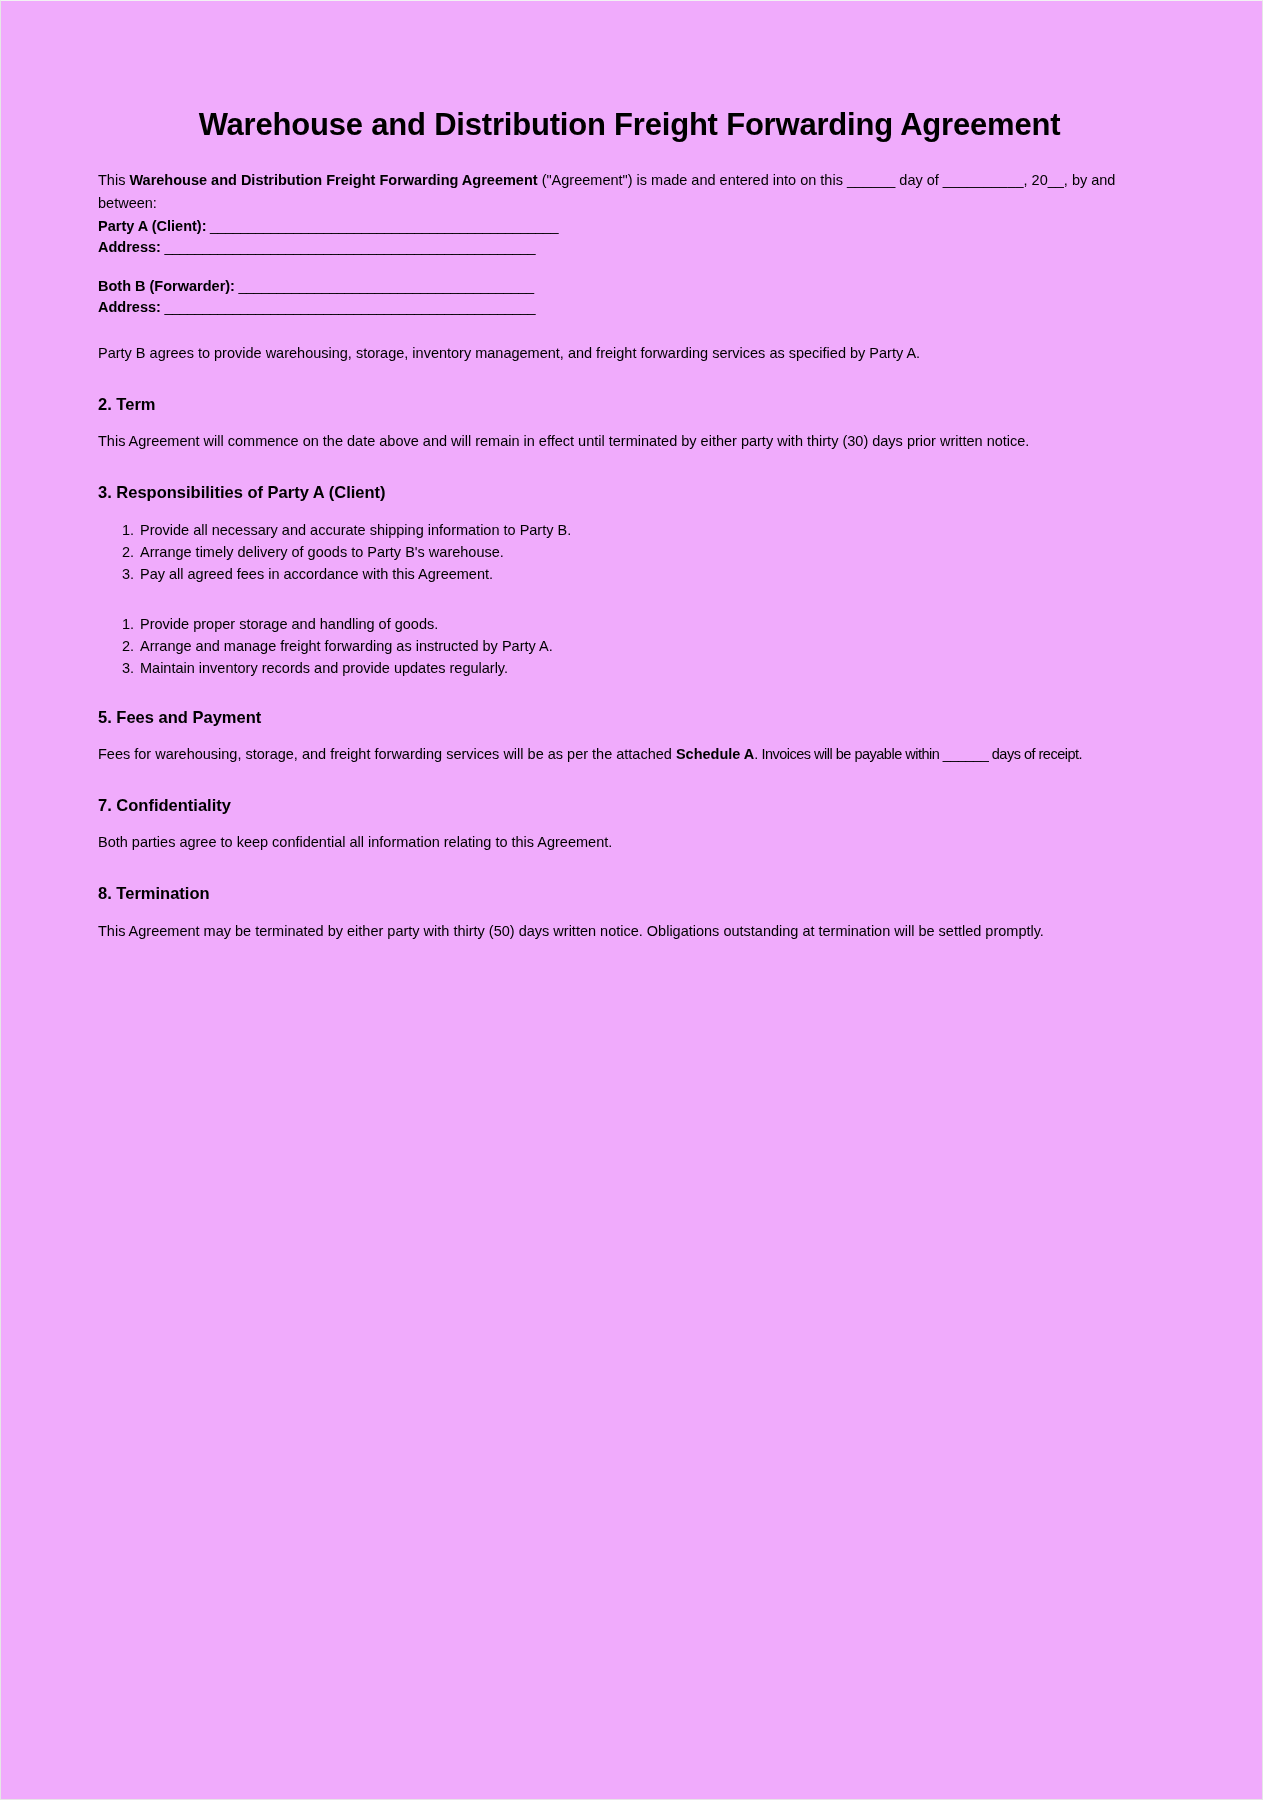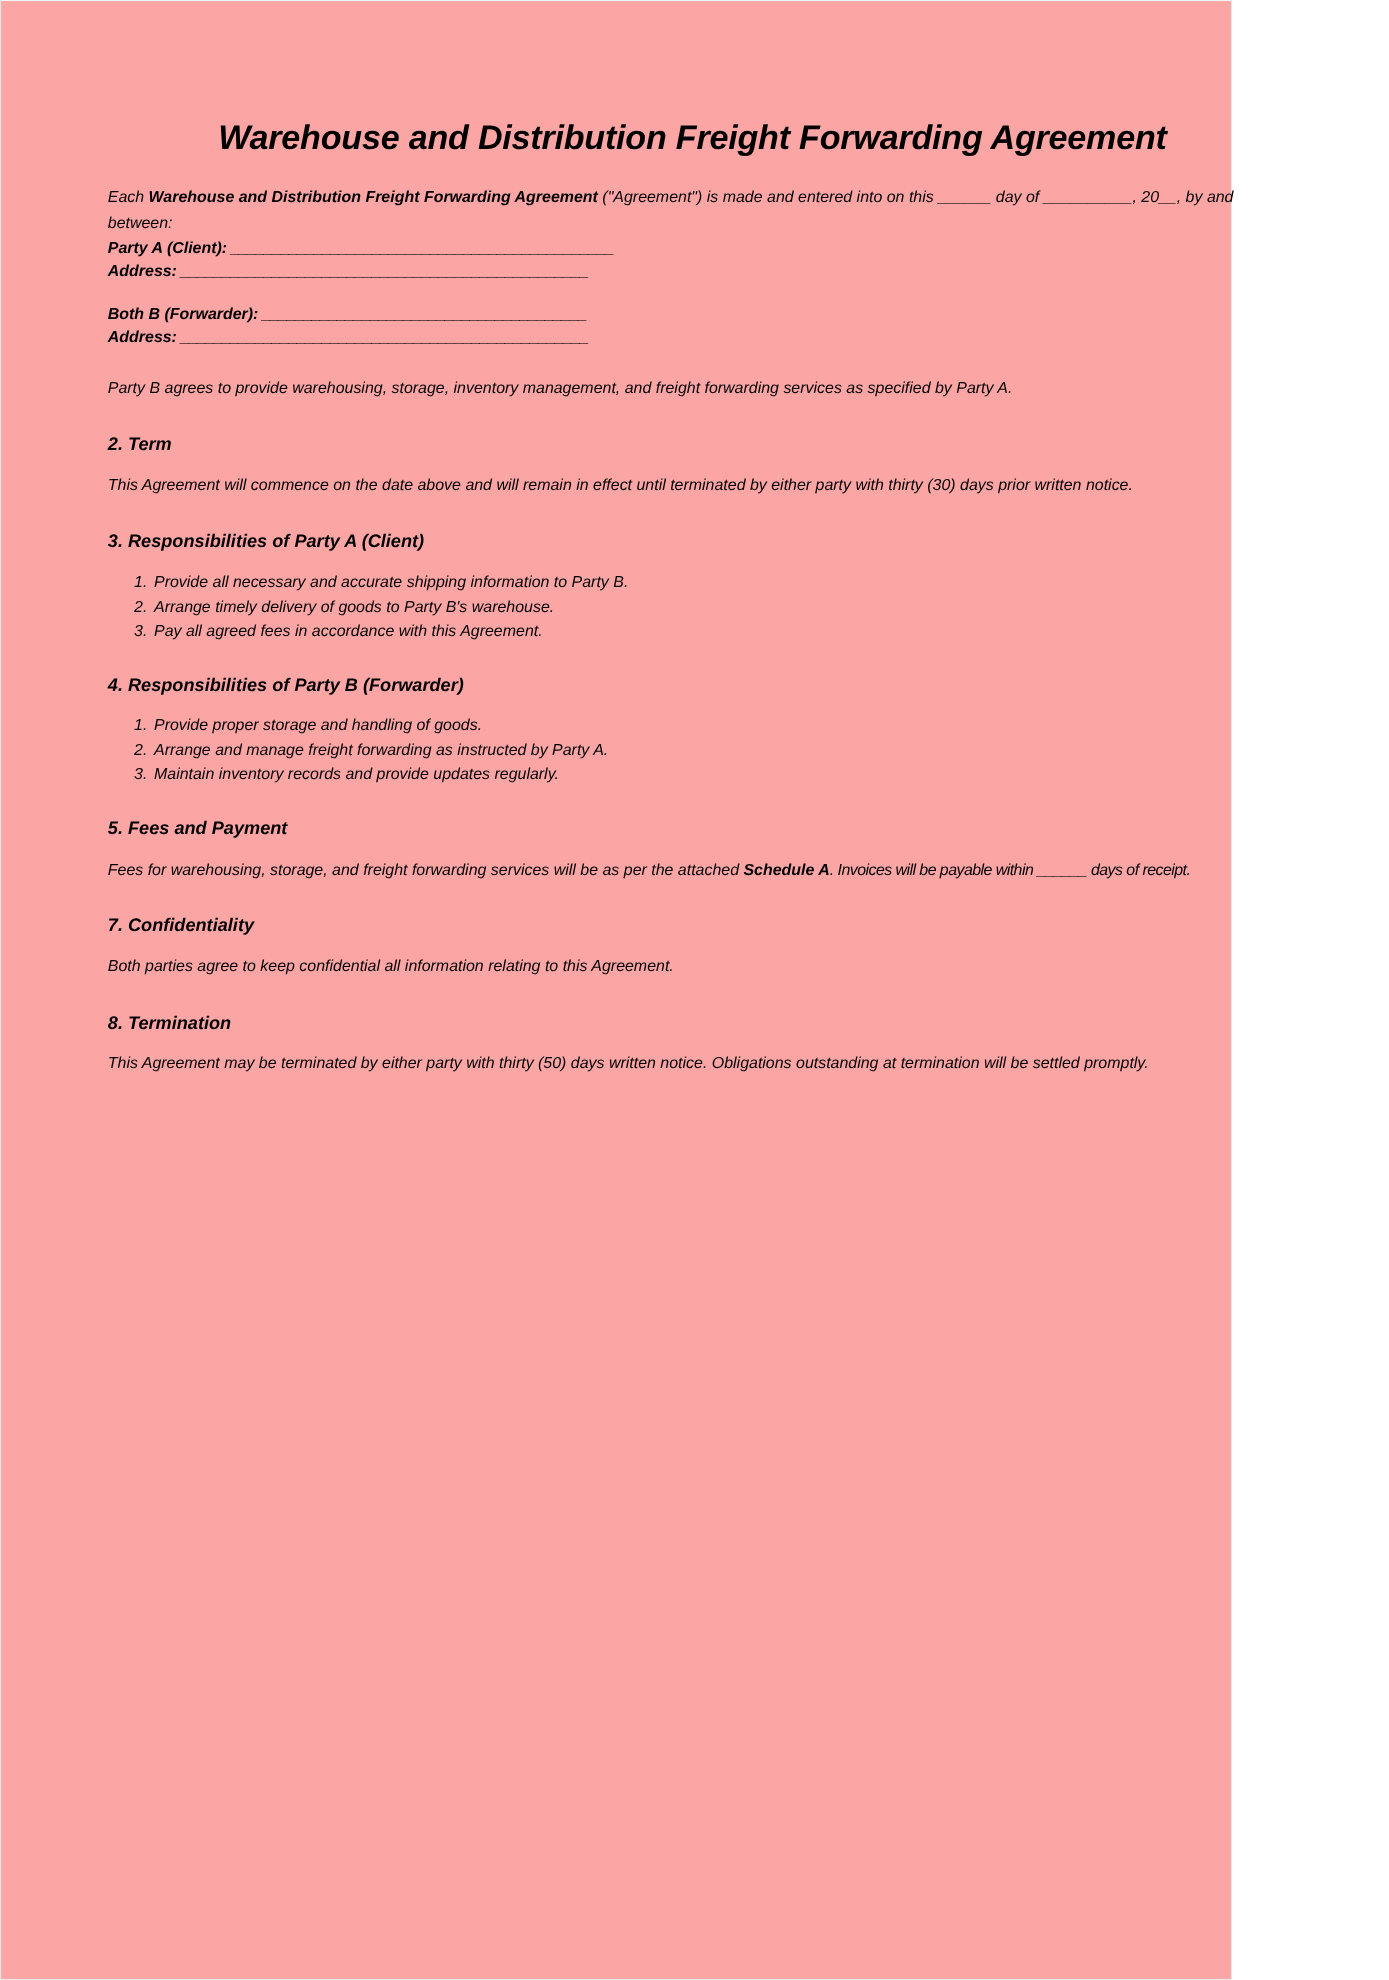--- a/index.html
+++ b/index.html
@@ -12,27 +12,26 @@
     height: 1800px;
     font-family: "Liberation Sans", sans-serif;
     color: #000000;
     -webkit-font-smoothing: antialiased;
   }
 
   
   #page-sheet {
     position: relative;
     box-sizing: border-box;
-    width: 1120px;
+    width: 1263px;
     min-height: 1800px;
-    background: #fca5a5;
+    background: #f0abfc;
     border: 1px solid #e6e6e6;
     border-top: 1px solid #f2f2f2;
     padding: 0;
-    font-style: italic;
   }
 
   
   #doc-body {
     position: absolute;
     left: 97px;
     top: 0;
     width: 1063px;
   }
 
@@ -117,21 +116,21 @@
 </head>
 <body>
 
 <div id="page-sheet">
   <div id="doc-body">
 
     <h1 class="doc-title">Warehouse and Distribution Freight Forwarding Agreement</h1>
 
     <div class="flow">
 
-      <p class="para intro"><span>Each </span><b>Warehouse and Distribution Freight Forwarding Agreement</b><span> ("Agreement") is made and entered into on this ______ day of __________, 20__, by and between:</span></p>
+      <p class="para intro"><span>This </span><b>Warehouse and Distribution Freight Forwarding Agreement</b><span> ("Agreement") is made and entered into on this ______ day of __________, 20__, by and between:</span></p>
 
       <div class="parties-block">
 
         <div class="party-group">
           <div class="party-line"><span>Party A (Client):</span><span class="fill blank"> ______________________________________________</span></div>
           <div class="party-line"><span>Address:</span><span class="fill blank"> _________________________________________________</span></div>
         </div>
 
         <div class="party-group">
           <div class="party-line"><span>Both B (Forwarder):</span><span class="fill blank"> _______________________________________</span></div>
@@ -152,21 +151,20 @@
       <div class="section">
         <h2 class="section-heading">3. Responsibilities of Party A (Client)</h2>
         <ol class="sec-list">
           <li>Provide all necessary and accurate shipping information to Party B.</li>
           <li>Arrange timely delivery of goods to Party B's warehouse.</li>
           <li>Pay all agreed fees in accordance with this Agreement.</li>
         </ol>
       </div>
 
       <div class="section">
-        <h2 class="section-heading">4. Responsibilities of Party B (Forwarder)</h2>
         <ol class="sec-list">
           <li>Provide proper storage and handling of goods.</li>
           <li>Arrange and manage freight forwarding as instructed by Party A.</li>
           <li>Maintain inventory records and provide updates regularly.</li>
         </ol>
       </div>
 
       <div class="section">
         <h2 class="section-heading">5. Fees and Payment</h2>
         <p class="para"><span>Fees for warehousing, storage, and freight forwarding services will be as per the attached </span><b>Schedule A</b><span class="blank">. Invoices will be payable within ______ days of receipt.</span></p>

